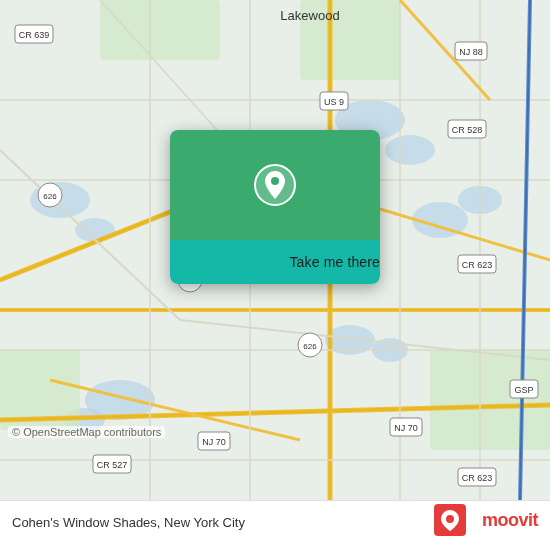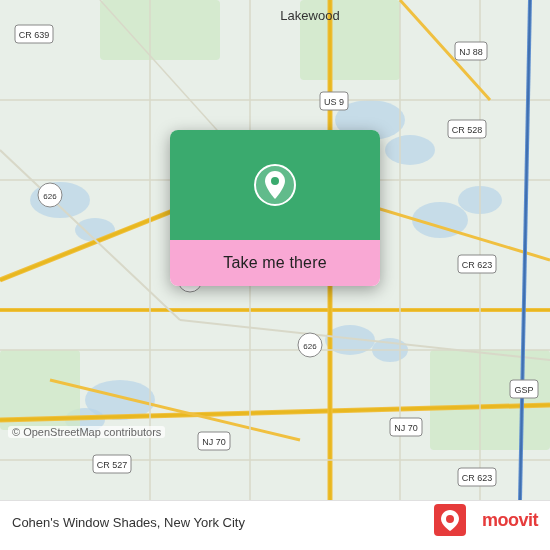--- a/index.html
+++ b/index.html
@@ -51,27 +51,27 @@
     }
 
     #location-pin-icon {
       width: 44px;
       height: 44px;
     }
 
     #popup-button {
       display: block;
       width: 100%;
-      background: #f9a8d4;
+      background: #14b8a6;
       border: none;
       color: #222;
-      font-size: 16px;
+      font-size: 14px;
       font-weight: 500;
       padding: 14px 0;
-      text-align: center;
+      text-align: right;
       cursor: pointer;
       letter-spacing: 0.01em;
     }
 
     
     #bottom-bar {
       width: 550px;
       height: 44px;
       background: white;
       display: flex;

